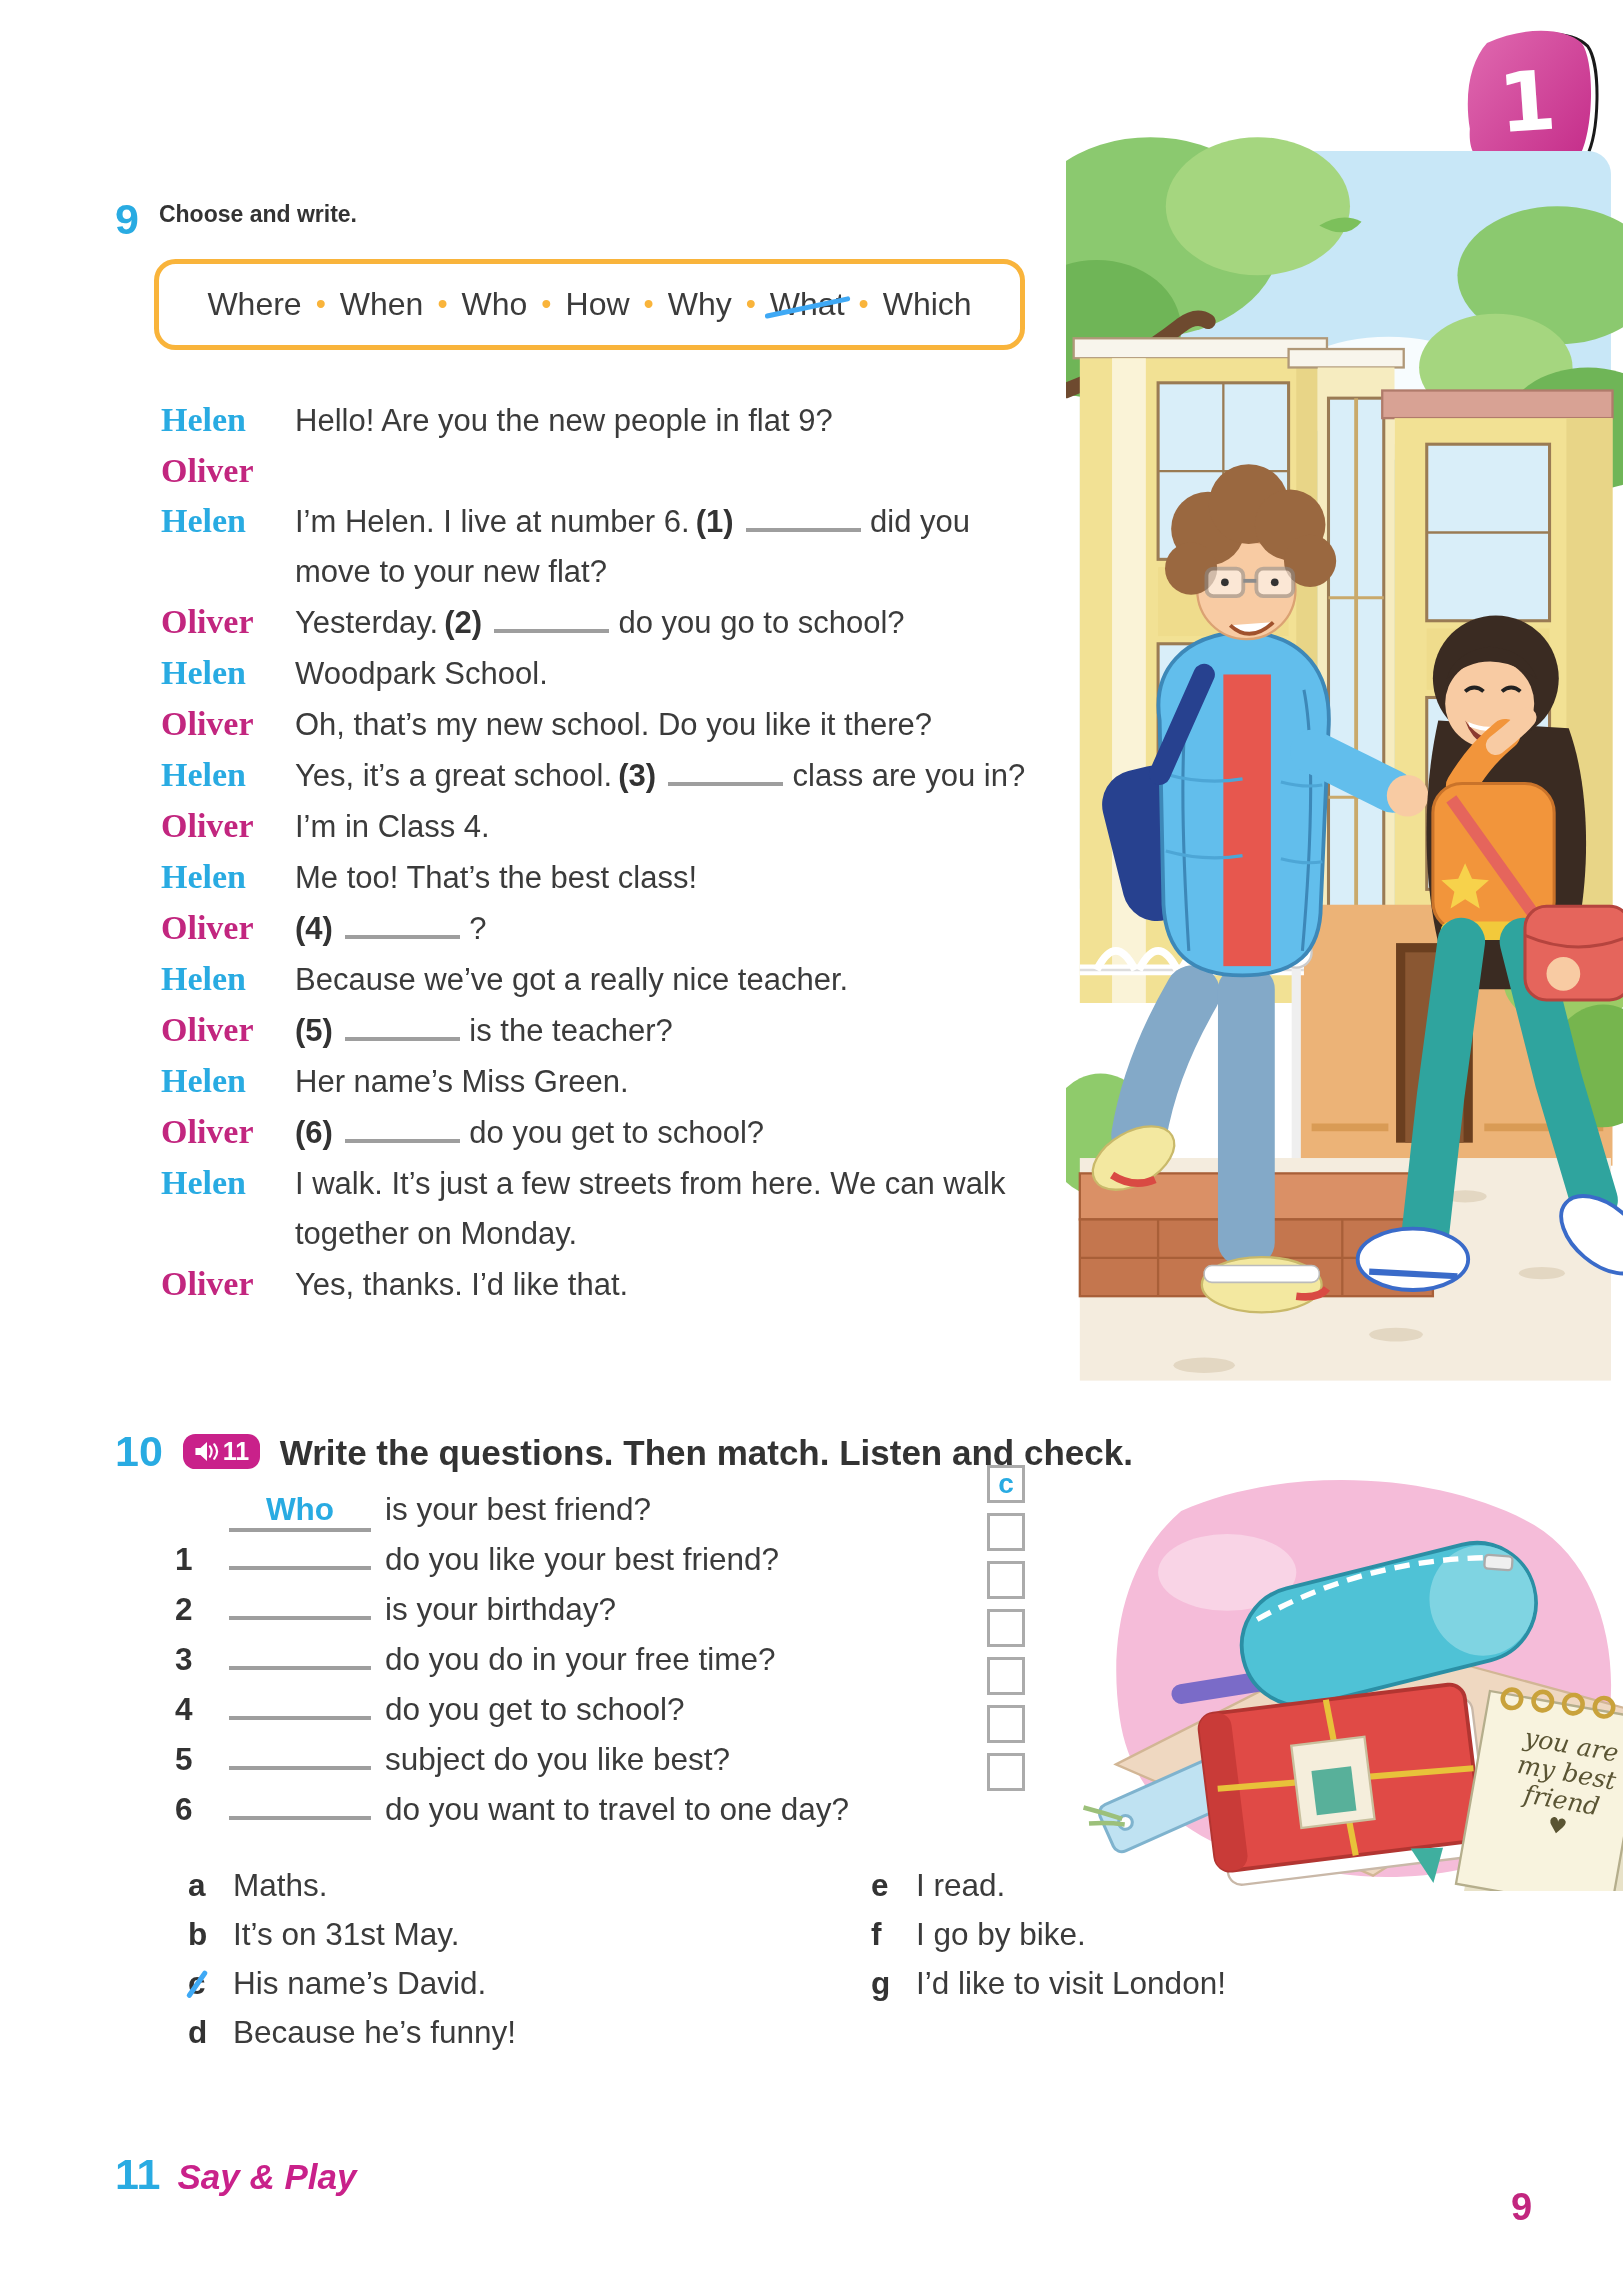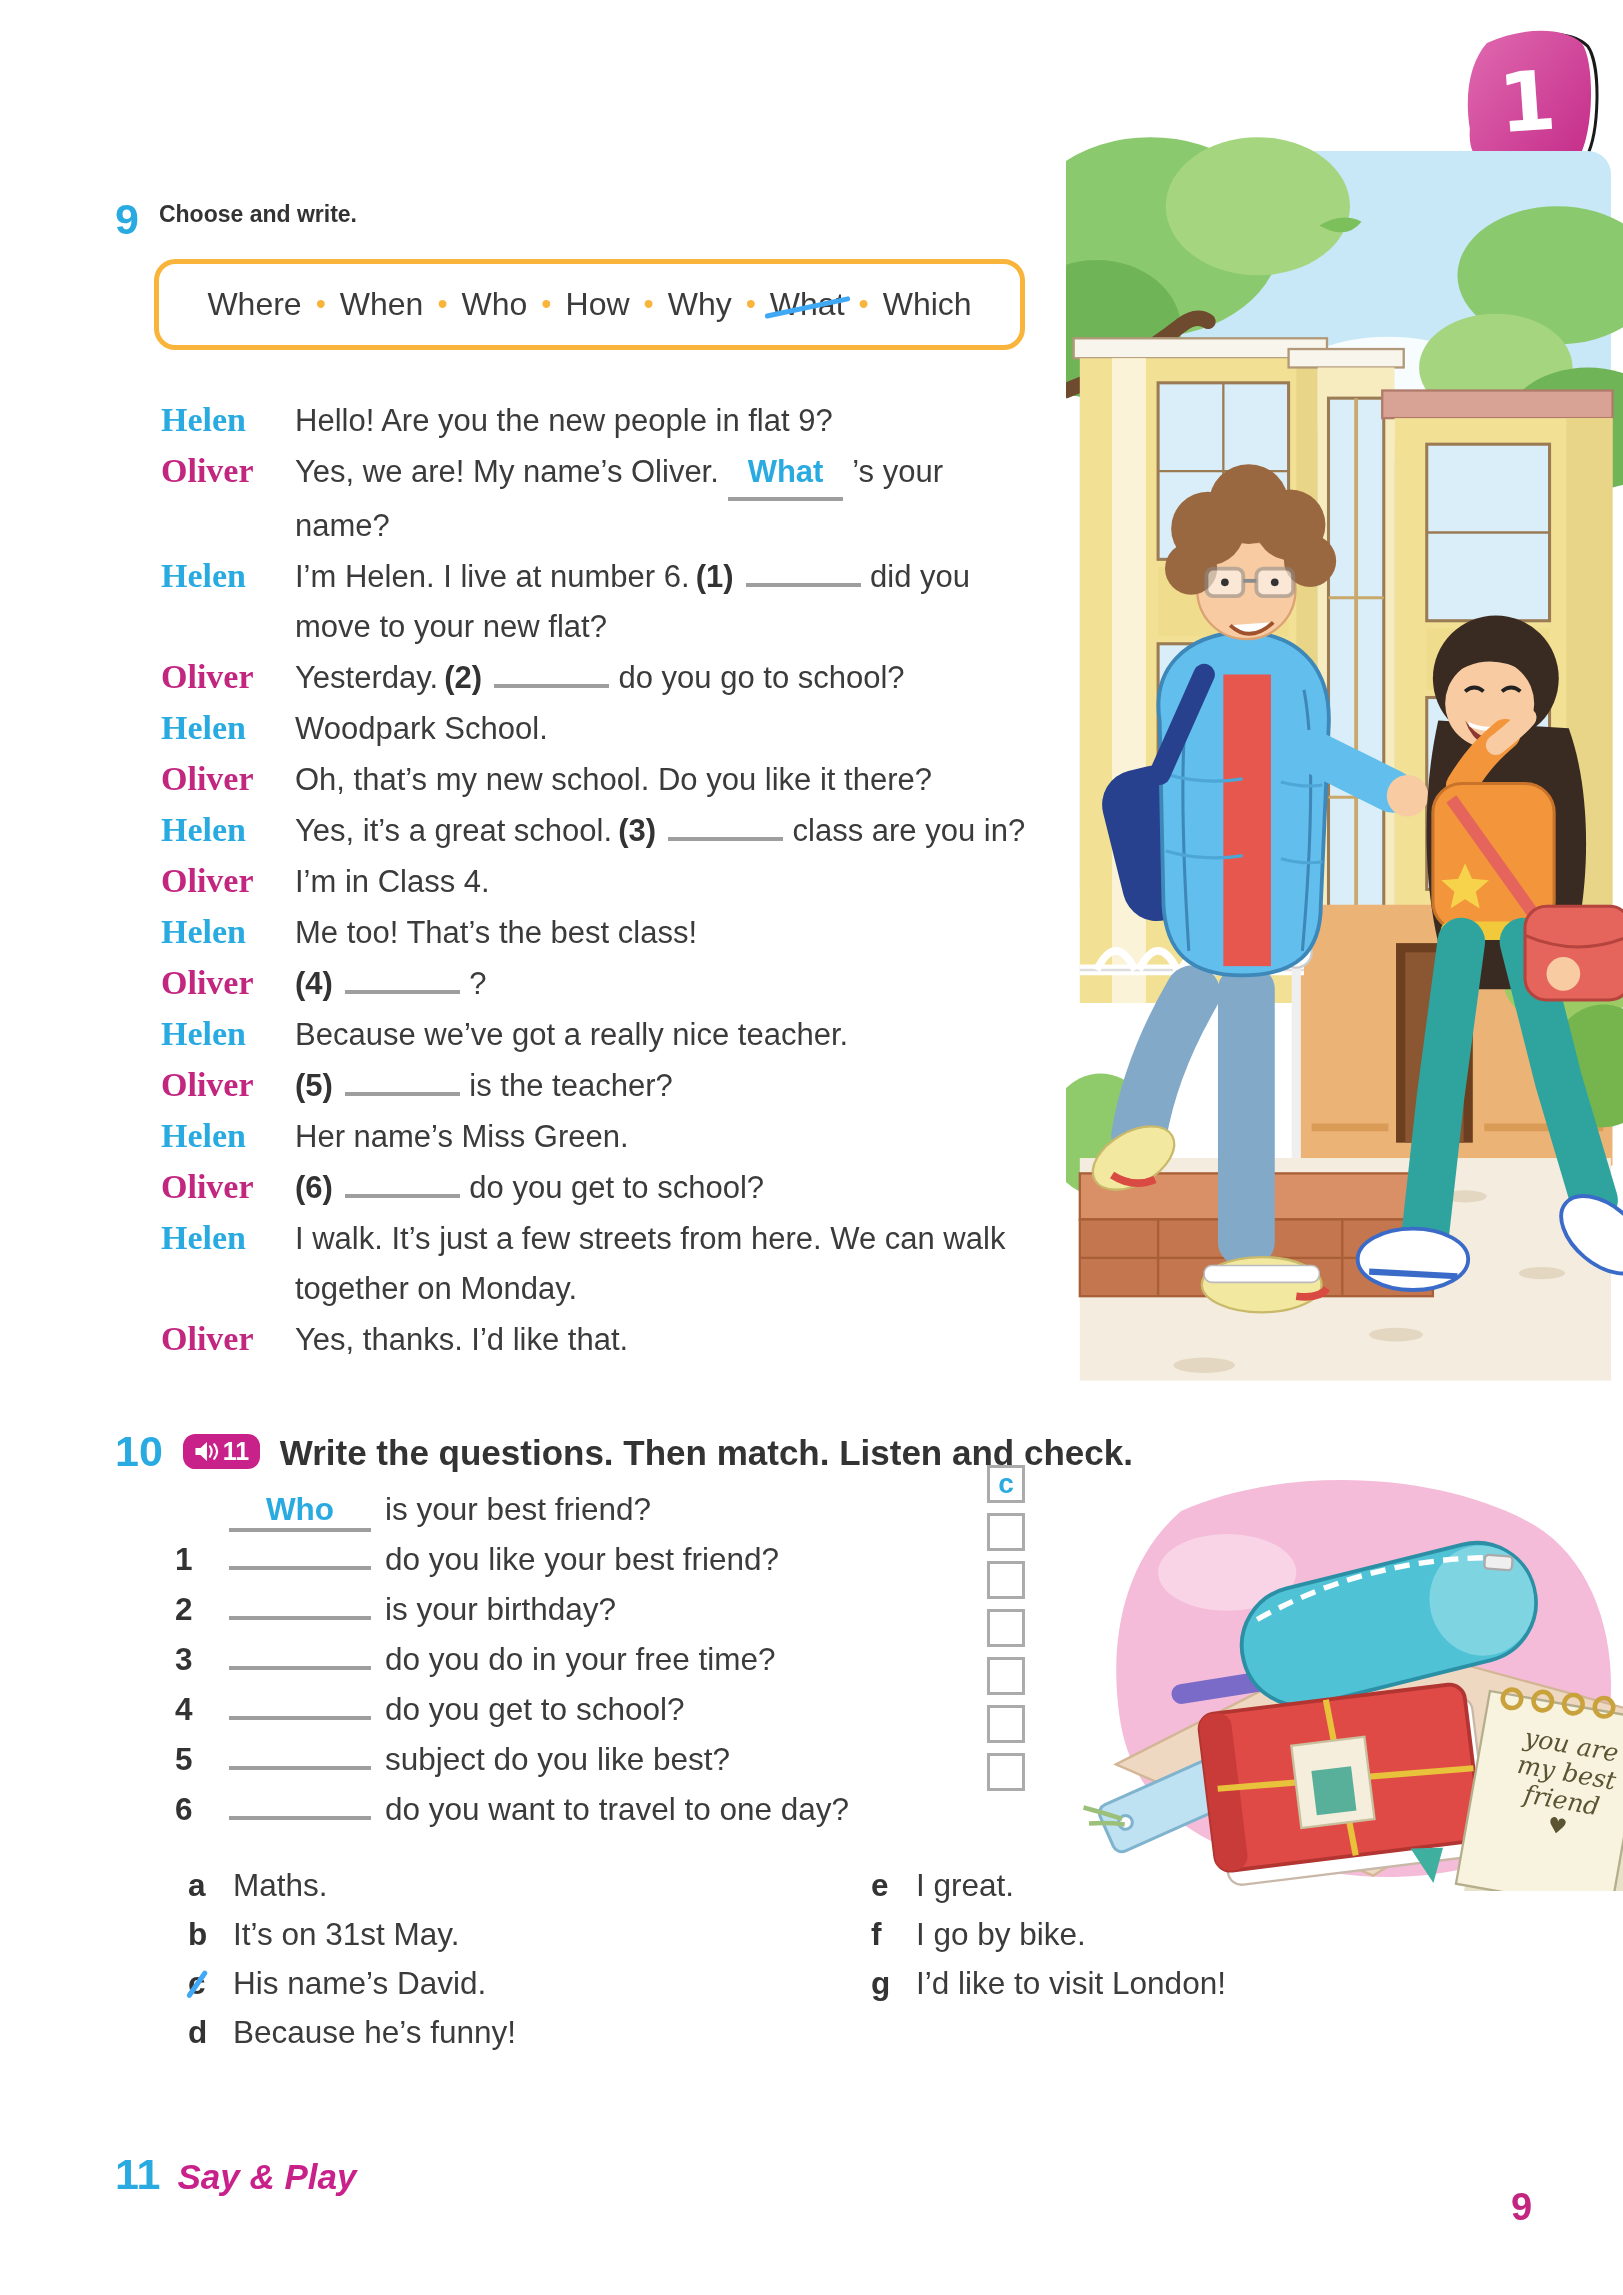--- a/index.html
+++ b/index.html
@@ -119,21 +119,20 @@
     <span class="wb-word">Which</span>
   </div>
 
   <div class="dialogue">
     <div class="turn">
       <span class="spk helen">Helen</span>
       <p class="line"><span>Hello! Are you the new people in flat 9?</span></p>
     </div>
     <div class="turn">
       <span class="spk oliver">Oliver</span>
-      <p class="line"><span>Yes, we are! My name’s Oliver.</span><span class="d-blank">What</span><span>’s your name?</span></p>
     </div>
     <div class="turn">
       <span class="spk helen">Helen</span>
       <p class="line"><span>I’m Helen. I live at number 6.</span><span class="d-num">(1)</span><span class="d-blank"></span><span>did you move to your new flat?</span></p>
     </div>
     <div class="turn">
       <span class="spk oliver">Oliver</span>
       <p class="line"><span>Yesterday.</span><span class="d-num">(2)</span><span class="d-blank"></span><span>do you go to school?</span></p>
     </div>
     <div class="turn">
@@ -446,21 +445,21 @@
       <span class="a-text">His name’s David.</span>
     </div>
     <div class="a-row">
       <span class="a-letter">d</span>
       <span class="a-text">Because he’s funny!</span>
     </div>
   </div>
   <div class="answers right">
     <div class="a-row">
       <span class="a-letter">e</span>
-      <span class="a-text">I great.</span>
+      <span class="a-text">I read.</span>
     </div>
     <div class="a-row">
       <span class="a-letter">f</span>
       <span class="a-text">I go by bike.</span>
     </div>
     <div class="a-row">
       <span class="a-letter">g</span>
       <span class="a-text">I’d like to visit London!</span>
     </div>
   </div>

